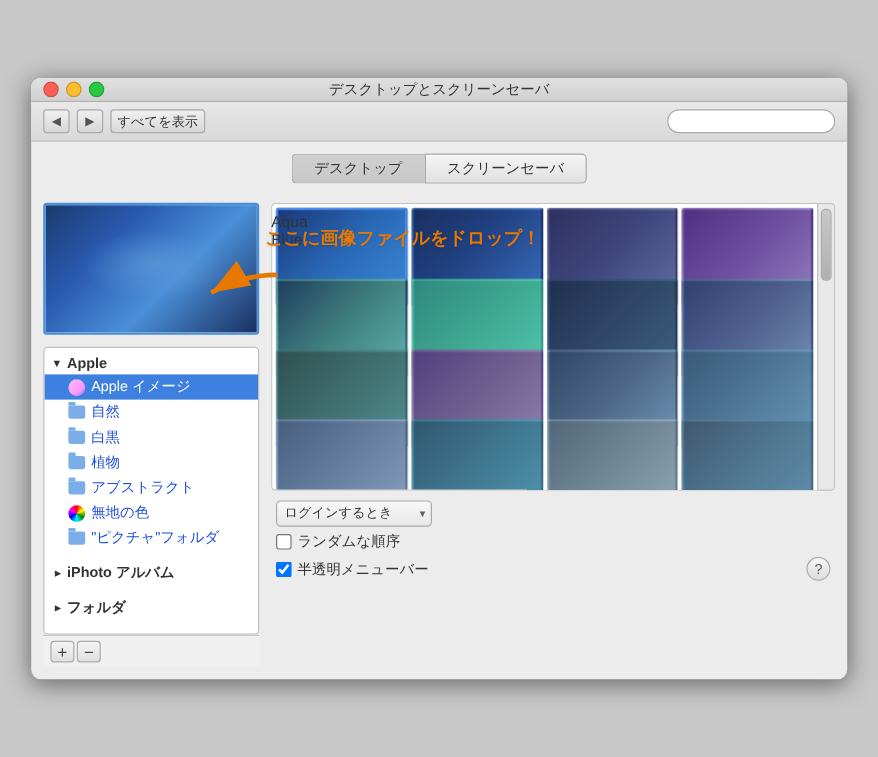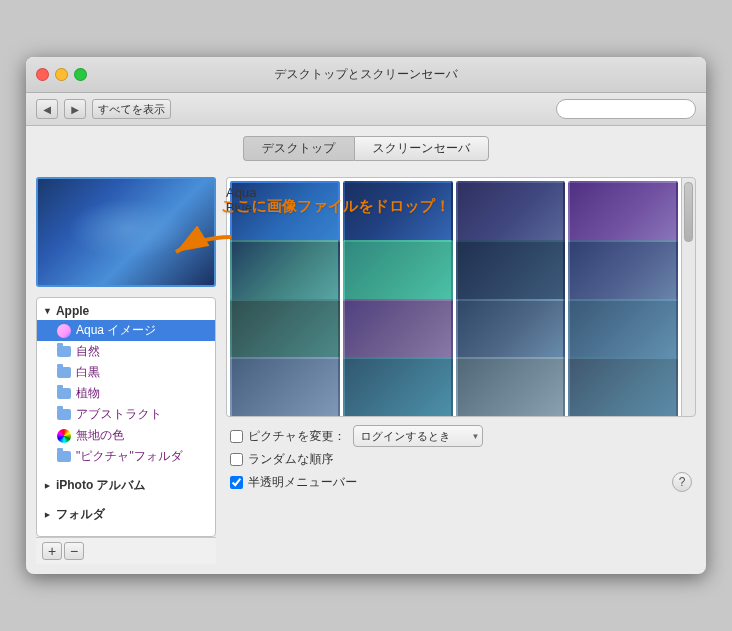--- a/index.html
+++ b/index.html
@@ -15,21 +15,21 @@
     }
     .window {
       width: 680px;
       background: #ececec;
       border-radius: 8px;
       box-shadow: 0 4px 20px rgba(0,0,0,0.5), inset 0 1px 0 rgba(255,255,255,0.8);
       overflow: hidden;
     }
     .titlebar {
       background: linear-gradient(to bottom, #e0e0e0 0%, #d0d0d0 100%);
-      height: 36px;
+      height: 20px;
       display: flex;
       align-items: center;
       padding: 0 10px;
       border-bottom: 1px solid #b0b0b0;
       position: relative;
     }
     .window-controls {
       display: flex;
       gap: 6px;
       align-items: center;
@@ -169,21 +169,21 @@
     }
     .triangle {
       margin-right: 4px;
       font-size: 9px;
     }
     .sidebar-item {
       display: flex;
       align-items: center;
       padding: 2px 8px 2px 20px;
       font-size: 12px;
-      color: #701a75;
+      color: #1d4ed8;
       cursor: pointer;
       gap: 5px;
     }
     .sidebar-item.selected {
       background: #3d80df;
       color: white;
     }
     .sidebar-item.selected .item-icon { filter: brightness(2); }
     .item-icon {
       width: 14px;
@@ -434,21 +434,21 @@
         <div style="margin-top:10px;">
           <div class="sidebar">
 
             <div class="sidebar-group">
               <div class="sidebar-group-header">
                 <span class="triangle">▼</span>
                 <span>Apple</span>
               </div>
               <div class="sidebar-item selected">
                 <div class="icon-apple item-icon"></div>
-                <span>Aqua イメージ</span>
+                <span>Apple イメージ</span>
               </div>
               <div class="sidebar-item">
                 <div class="icon-folder item-icon"></div>
                 <span>自然</span>
               </div>
               <div class="sidebar-item">
                 <div class="icon-folder item-icon"></div>
                 <span>白黒</span>
               </div>
               <div class="sidebar-item">
@@ -514,24 +514,20 @@
             </div>
           <div class="grid-scrollbar">
             <div class="scrollbar-track">
               <div class="scrollbar-thumb"></div>
             </div>
           </div>
         </div>
 
         <div class="controls-section">
           <div class="control-row">
-            <label class="checkbox-label">
-              <input type="checkbox" style="">
-              <span>ピクチャを変更：</span>
-            </label>
             <div class="select-wrapper">
               <select class="select-dropdown">
                 <option>ログインするとき</option>
               </select>
               <span class="select-arrow">▼</span>
             </div>
           </div>
           <div class="control-row">
             <label class="checkbox-label">
               <input type="checkbox" style="">

